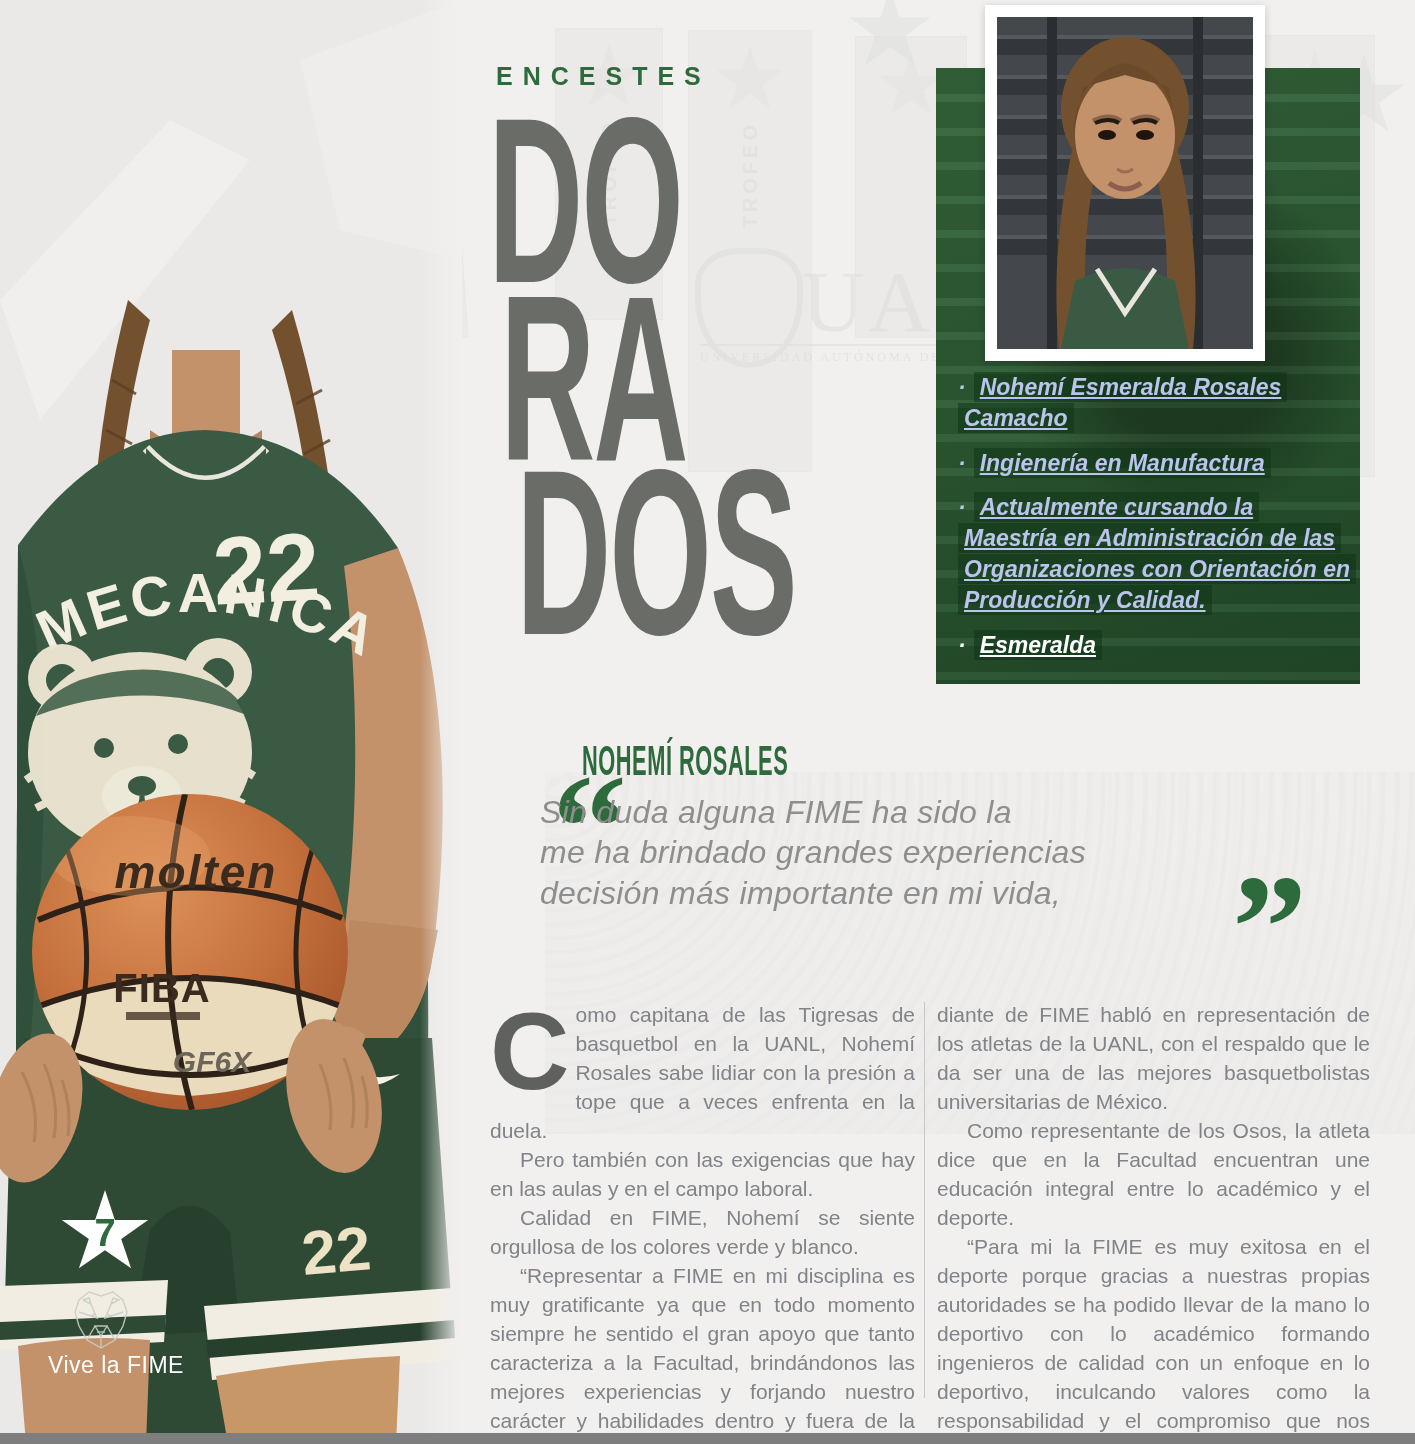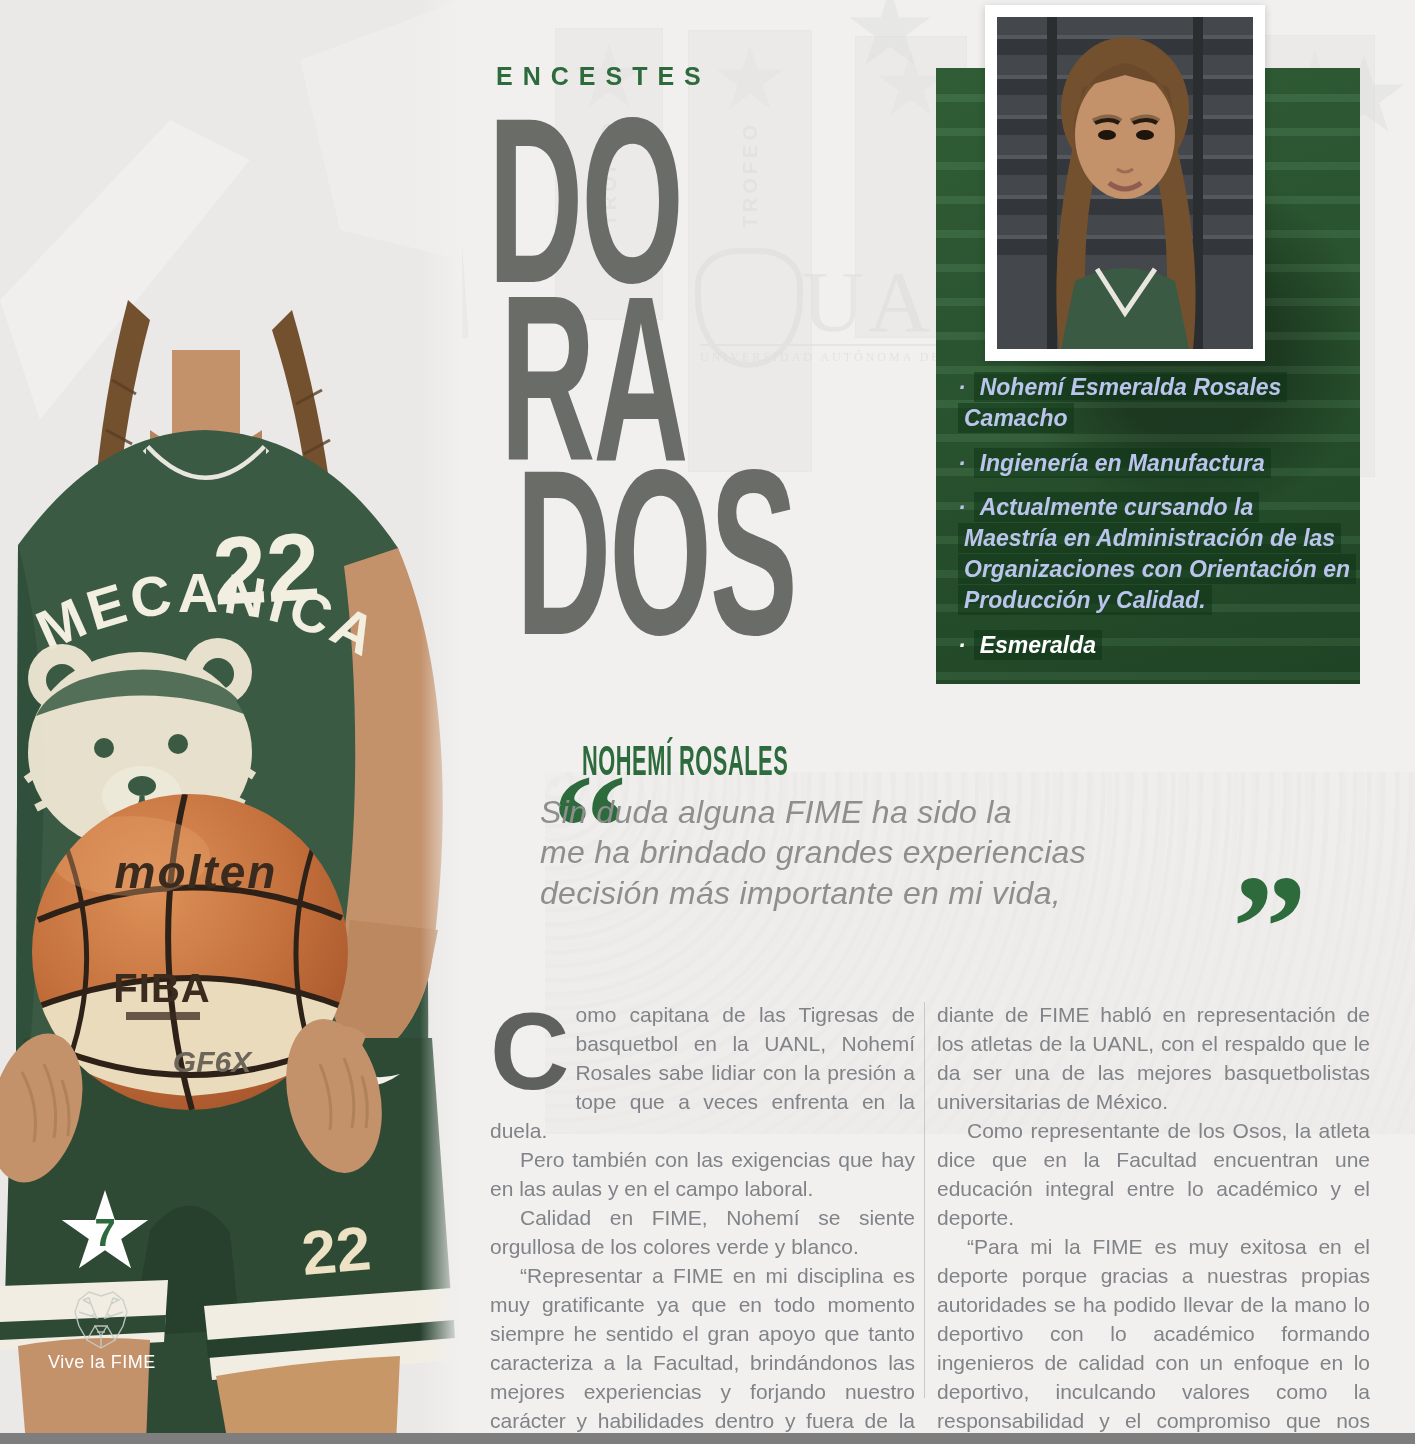--- a/index.html
+++ b/index.html
@@ -35,21 +35,21 @@
   .card{position:absolute;left:936px;top:68px;width:424px;height:616px;
     background:
       repeating-linear-gradient(180deg, rgba(0,0,0,.10) 0 26px, rgba(255,255,255,.04) 26px 34px),
       radial-gradient(circle at 60% 45%, rgba(0,0,0,.28) 0 90px, transparent 180px),
       linear-gradient(160deg,#35673C 0%,#2E5C34 45%,#224A29 100%);}
   .card-photo{position:absolute;left:985px;top:5px;width:256px;height:332px;background:#fff;padding:12px;box-shadow:0 2px 8px rgba(0,0,0,.18);}
   .card-photo svg{display:block;}
   .bullets{position:absolute;left:958px;top:372px;width:392px;margin:0;padding:0;list-style:none;}
   .bullets li{margin:0 0 14px 0;font-size:23px;font-weight:bold;font-style:italic;line-height:1.34;color:#BAC4EC;}
   .bullets .bm{margin-right:8px;}
-  .bullets .hl{background:rgba(12,49,20,.5);padding:2px 6px;-webkit-box-decoration-break:clone;box-decoration-break:clone;}
+  .bullets .hl{background:rgba(12,49,20,.5);padding:2px 6px;-webkit-box-decoration-break:clone;box-decoration-break:clone;text-decoration:underline;}
   .bullets li.white{color:#FFFFFF;}
 
   
   .quote{position:absolute;left:540px;top:792px;width:815px;text-align:left;font-size:32px;font-style:italic;color:#8E8E8E;line-height:1.26;letter-spacing:.3px;}
   .qmark{position:absolute;font-family:"Liberation Serif",serif;font-weight:bold;font-size:150px;line-height:1;color:#2D6A3C;}
   .qopen{left:552px;top:752px;}
   .qclose{left:1232px;top:852px;}
 
   
   .article{position:absolute;left:490px;top:1000px;width:880px;font-size:21px;line-height:29px;color:#808387;text-align:justify;}
@@ -58,21 +58,21 @@
   .col-right{left:447px;width:433px;}
   .divider{position:absolute;left:434px;top:2px;width:1px;height:396px;background:#C8C8C8;}
   .article p{margin:0;}
   .article p.ind{text-indent:30px;}
   .dropcap{float:left;font-size:110px;line-height:.82;font-weight:bold;color:#5E615E;margin:6px 6px 0 0;}
 
   
   .star7{position:absolute;left:60px;top:1190px;width:90px;height:86px;background:#FFFFFF;clip-path:polygon(50% 0%,61% 35%,98% 35%,68% 57%,79% 91%,50% 70%,21% 91%,32% 57%,2% 35%,39% 35%);}
   .star7 span{position:absolute;left:0;right:0;top:22px;text-align:center;font-size:38px;font-weight:bold;color:#2D6A3C;}
   .bear-line{position:absolute;left:68px;top:1286px;width:66px;height:66px;opacity:.9;}
-  .slogan{position:absolute;left:48px;top:1352px;font-size:18px;color:#FFFFFF;letter-spacing:.5px;}
+  .slogan{position:absolute;left:48px;top:1352px;font-size:23px;color:#FFFFFF;letter-spacing:.5px;}
 
   .bottom-strip{position:absolute;left:0;top:1433px;width:100%;height:11px;background:#7E7E7E;}
 </style>
 </head>
 <body>
 
 <div class="page">
 
   <div class="wm wm-card" style="left:55px;top:50px;width:118px;height:300px;transform:rotate(-10deg);">
       <div class="wm-star"></div>

